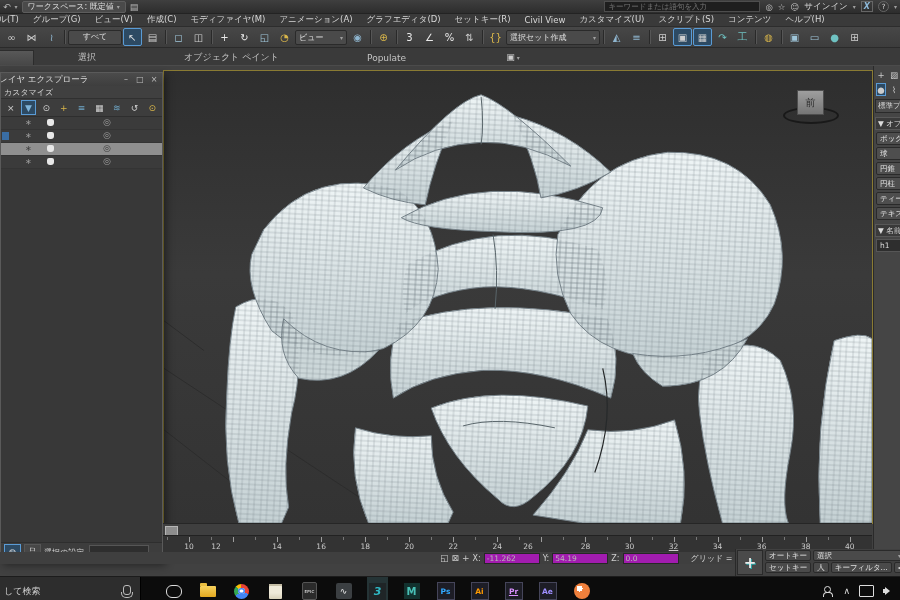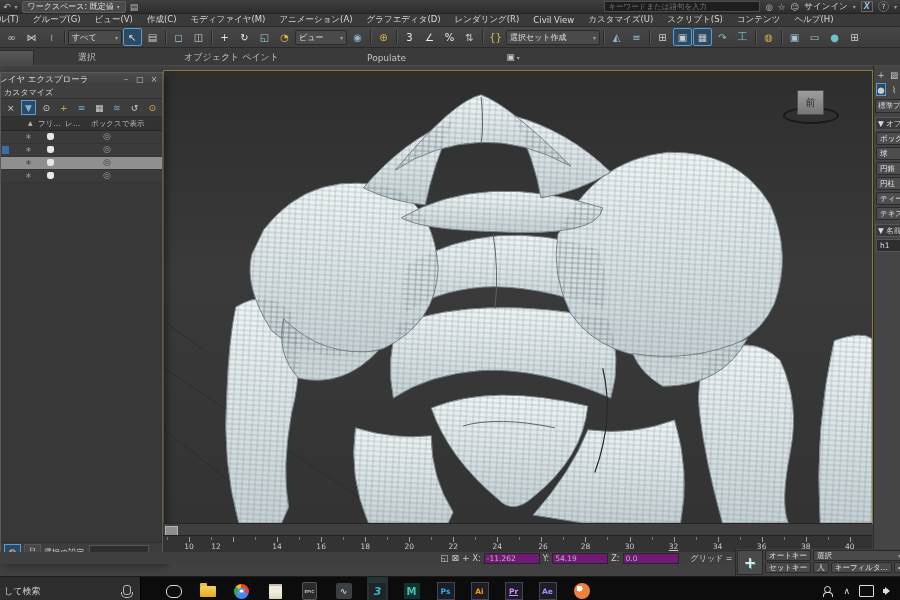--- a/index.html
+++ b/index.html
@@ -98,21 +98,21 @@
   .tshandle{position:absolute;left:2px;top:2px;width:11px;height:8px;background:#8d8d8d;border:1px solid #b5b5b5}
   .ruler{position:absolute;left:163px;top:469px;width:709px;height:17px;background:#333333;border-top:1px solid #222;overflow:hidden}
   .tick{position:absolute;top:1px;width:1px;height:5px;background:#9d9d9d}
   .tick.minor{height:3px;background:#777}
   .tlab{position:absolute;top:6px;width:18px;text-align:center;font-size:7.5px;color:#cbcbcb}
   
   .srow1{position:absolute;left:0;top:486px;width:900px;height:12px;background:#3f3f3f;display:flex;align-items:center;font-size:8px}
   .scoords{margin-left:440px;display:flex;align-items:center;gap:3px}
   .sic{font-size:9px;color:#c9c9c9}
   .slab{color:#cfcfcf}
-  .sfield{width:50px;height:9px;background:#701a75;border:1px solid #272727;color:#b9b9b9;font-size:7.5px;
+  .sfield{width:50px;height:9px;background:#a21caf;border:1px solid #272727;color:#b9b9b9;font-size:7.5px;
     padding:0 2px;display:flex;align-items:center}
   .sgrid{margin-left:9px;color:#d0d0d0}
   .srow2{position:absolute;left:0;top:498px;width:900px;height:12px;background:#3c3c3c;border-top:1px solid #2f2f2f;
     display:flex;align-items:center;font-size:8px}
   .prompt{padding-left:3px;color:#c9c9c9;white-space:nowrap}
   .timetag{position:absolute;left:652px;display:flex;gap:3px;align-items:center;color:#cfcfcf}
   .ttic{width:9px;height:9px;background:#2f6fc4;border-radius:2px}
   
   .transport{position:absolute;left:735px;top:483px;width:165px;height:27px;background:#404040;display:flex;
     gap:2px;padding:1px;overflow:hidden;border-left:1px solid #292929}
@@ -193,34 +193,34 @@
 </div>
 
 <div class="menubar">
     <span class="mi">ツール(T)</span>
     <span class="mi">グループ(G)</span>
     <span class="mi">ビュー(V)</span>
     <span class="mi">作成(C)</span>
     <span class="mi">モディファイヤ(M)</span>
     <span class="mi">アニメーション(A)</span>
     <span class="mi">グラフエディタ(D)</span>
-    <span class="mi">レンダリング(R)</span>
+    <span class="mi">セットキー(R)</span>
     <span class="mi">Civil View</span>
     <span class="mi">カスタマイズ(U)</span>
     <span class="mi">スクリプト(S)</span>
     <span class="mi">コンテンツ</span>
     <span class="mi">ヘルプ(H)</span>
   </div>
 
 <div class="toolbar">
     <span class="tbtn" style="color: rgb(207, 207, 207);">∞</span>
     <span class="tbtn" style="color: rgb(207, 207, 207);">⋈</span>
     <span class="tbtn" style="color: rgb(143, 182, 208);">≀</span>
     <span class="tsep"></span>
-    <span class="tdd" style="width: 46px;">
+    <span class="tdd" style="width: 46px; flex-direction: column;">
       <span class="ddl">すべて</span>
       <span class="caret">▾</span>
     </span>
     <span class="tbtn act" style="color: rgb(234, 234, 234);">↖</span>
     <span class="tbtn" style="color: rgb(207, 207, 207);">▤</span>
     <span class="tsep"></span>
     <span class="tbtn" style="color: rgb(159, 198, 218);">◻</span>
     <span class="tbtn" style="color: rgb(207, 207, 207);">◫</span>
     <span class="tsep"></span>
     <span class="tbtn" style="color: rgb(234, 234, 234);">+</span>
@@ -380,26 +380,20 @@
         <span class="xti" style="color: rgb(207, 207, 207);">×</span>
         <span class="xti act" style="color: rgb(127, 180, 217);">▼</span>
         <span class="xti" style="color: rgb(207, 207, 207);">⊙</span>
         <span class="xti" style="color: rgb(217, 182, 74);">+</span>
         <span class="xti" style="color: rgb(111, 168, 201);">≡</span>
         <span class="xti" style="color: rgb(207, 207, 207);">▦</span>
         <span class="xti" style="color: rgb(111, 168, 201);">≋</span>
         <span class="xti" style="color: rgb(207, 207, 207);">↺</span>
         <span class="xti" style="color: rgb(217, 182, 74);">⊙</span>
       </div>
-    <div class="xheader">
-        <span style="left: 27px; font-size: 6px;">▲</span>
-        <span style="left: 37px;">フリ…</span>
-        <span style="left: 64px;">レ…</span>
-        <span style="left: 90px;">ボックスで表示</span>
-      </div>
     <div class="xrows">
         <div class="xrow">
           <span class="sw"></span>
           <span class="fz">∗</span>
           <span class="hand"></span>
           <span class="circ">◎</span>
         </div>
         <div class="xrow">
           <span class="sw selsw"></span>
           <span class="fz">∗</span>
@@ -453,21 +447,21 @@
       <span class="tick" style="left: 246.25px;"></span>
       <span class="tlab" style="left: 237.25px;">20</span>
       <span class="tick minor" style="left: 268.25px;"></span>
       <span class="tick" style="left: 290.3px;"></span>
       <span class="tlab" style="left: 281.3px;">22</span>
       <span class="tick minor" style="left: 312.3px;"></span>
       <span class="tick" style="left: 334.35px;"></span>
       <span class="tlab" style="left: 325.35px;">24</span>
       <span class="tick minor" style="left: 356.35px;"></span>
       <span class="tick" style="left: 378.4px;"></span>
-      <span class="tlab" style="left: 371px;">26</span>
+      <span class="tlab" style="left: 356px;">26</span>
       <span class="tick minor" style="left: 400.4px;"></span>
       <span class="tick" style="left: 422.45px;"></span>
       <span class="tlab" style="left: 413.45px;">28</span>
       <span class="tick minor" style="left: 444.45px;"></span>
       <span class="tick" style="left: 466.5px;"></span>
       <span class="tlab" style="left: 457.5px;">30</span>
       <span class="tick minor" style="left: 488.5px;"></span>
       <span class="tick" style="left: 510.55px;"></span>
       <span class="tlab" style="left: 501.55px; text-decoration: underline;">32</span>
       <span class="tick minor" style="left: 532.55px;"></span>

